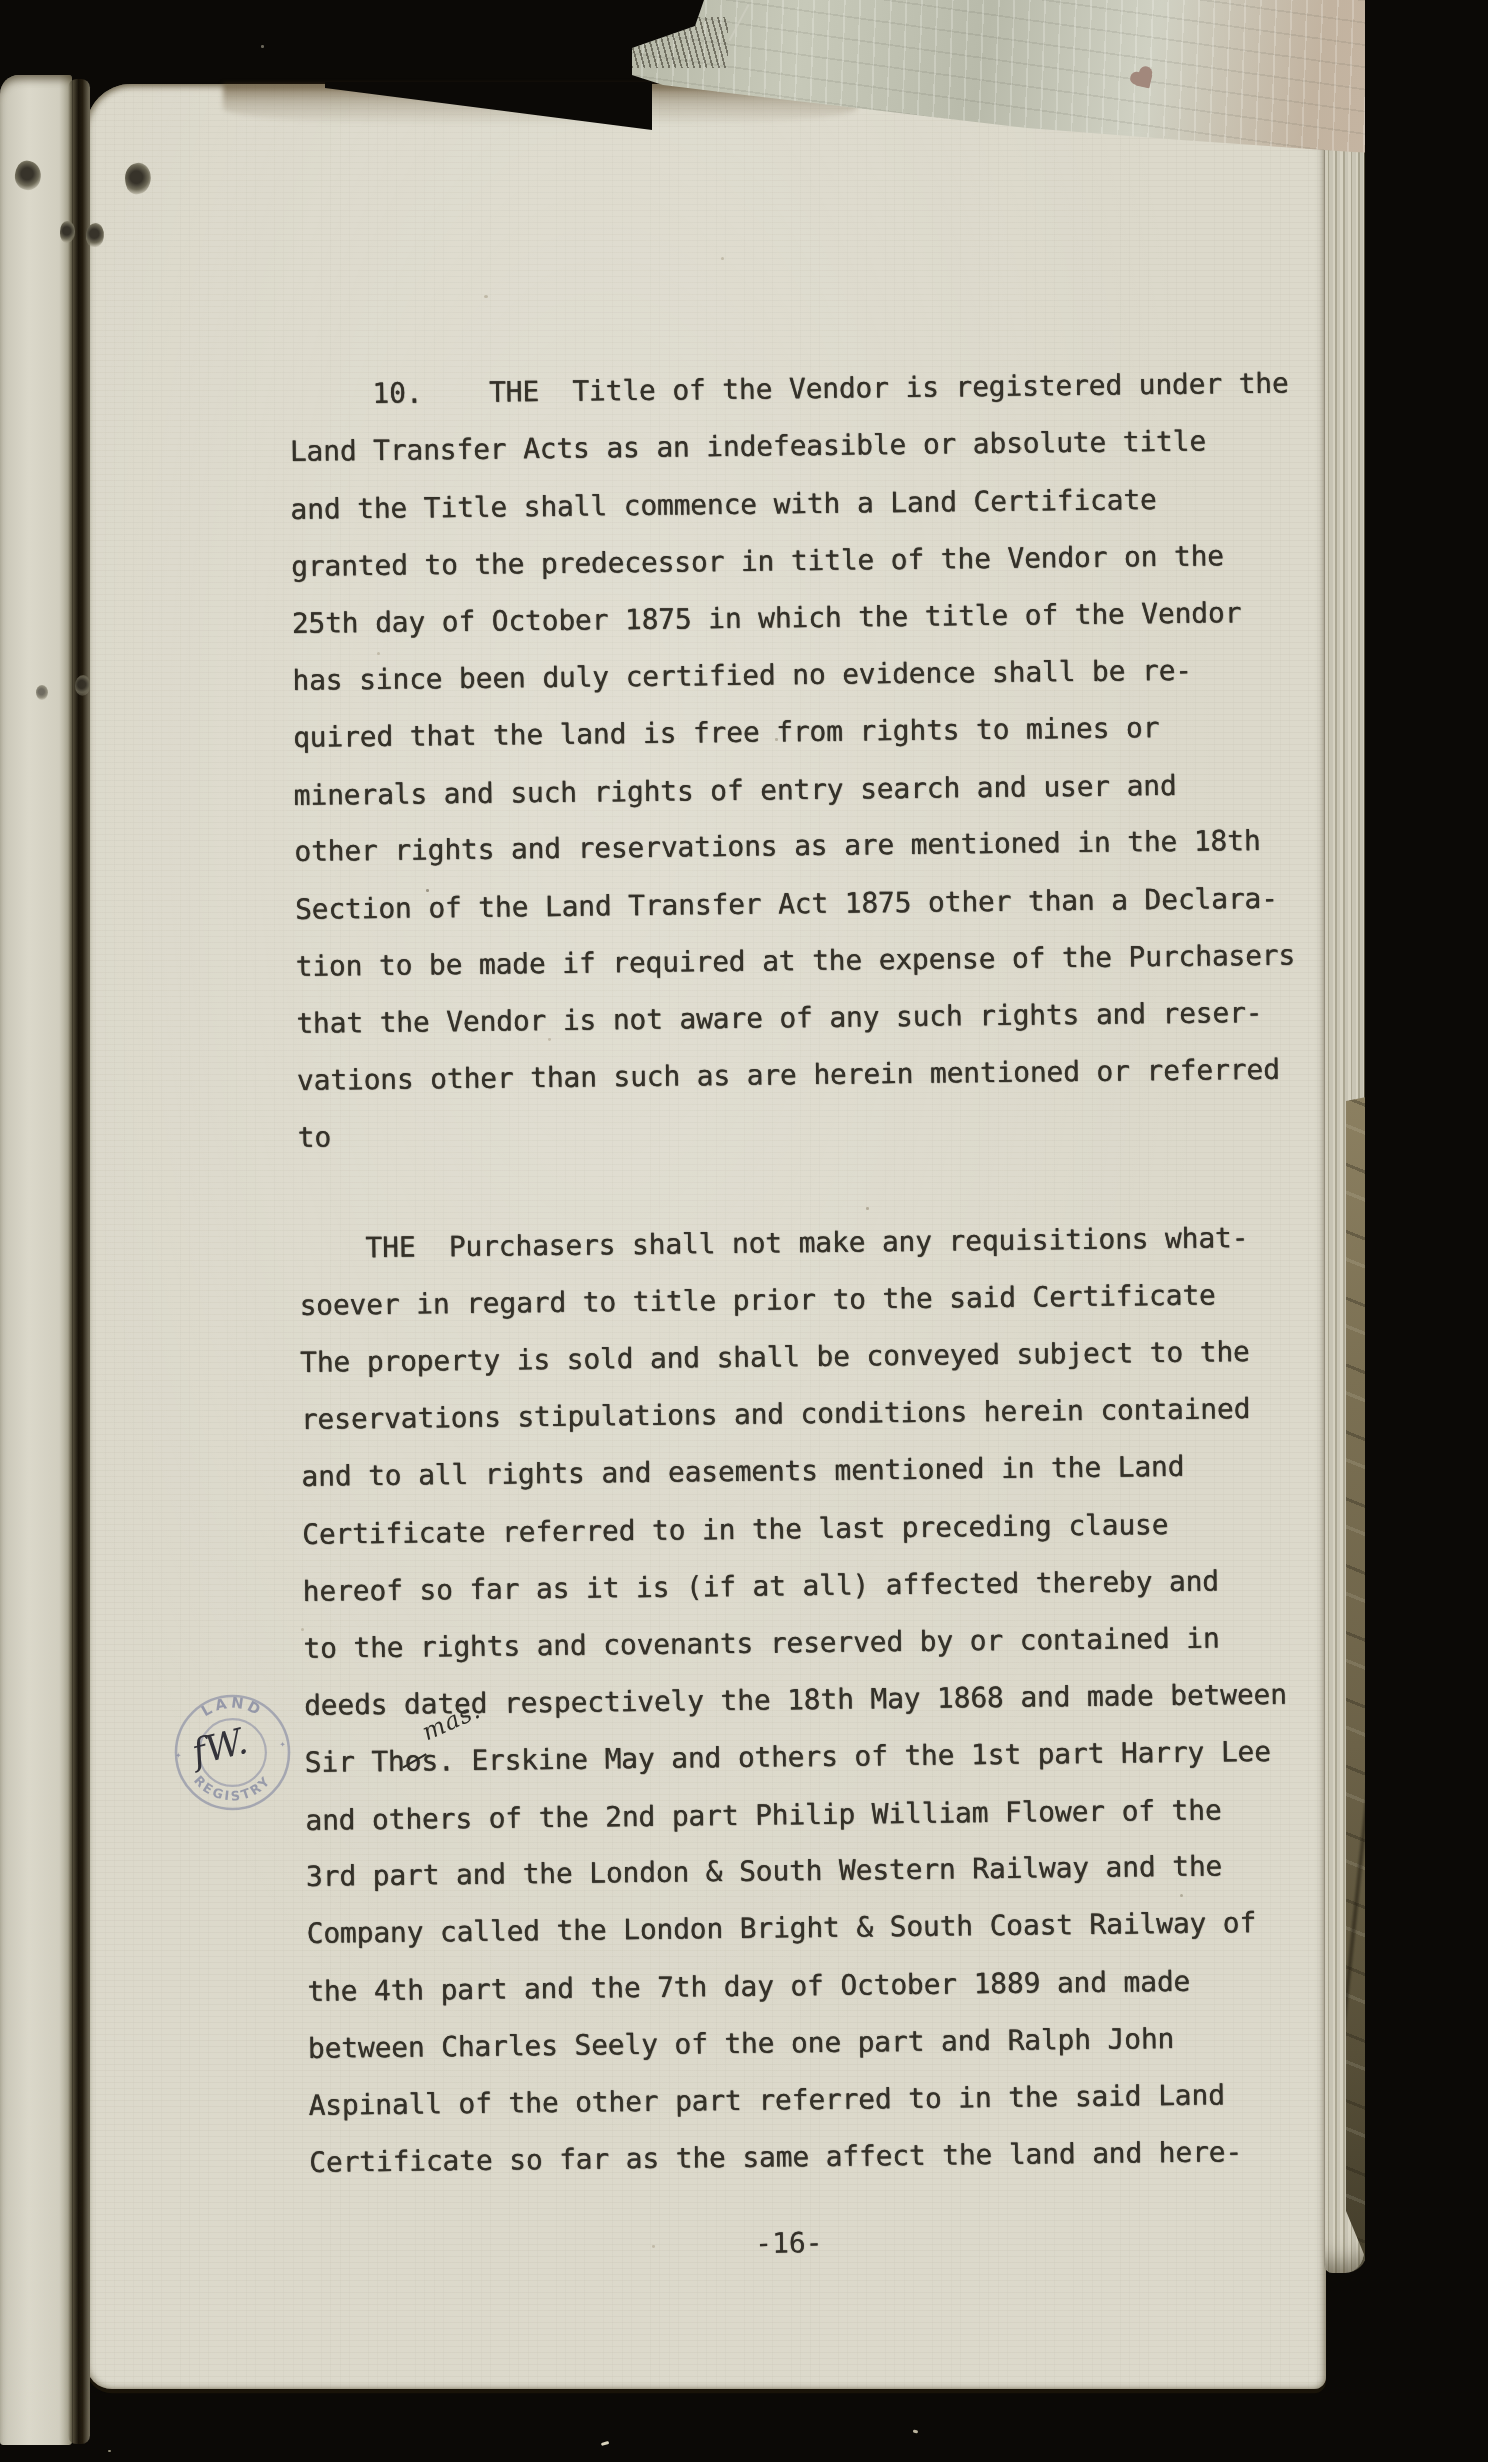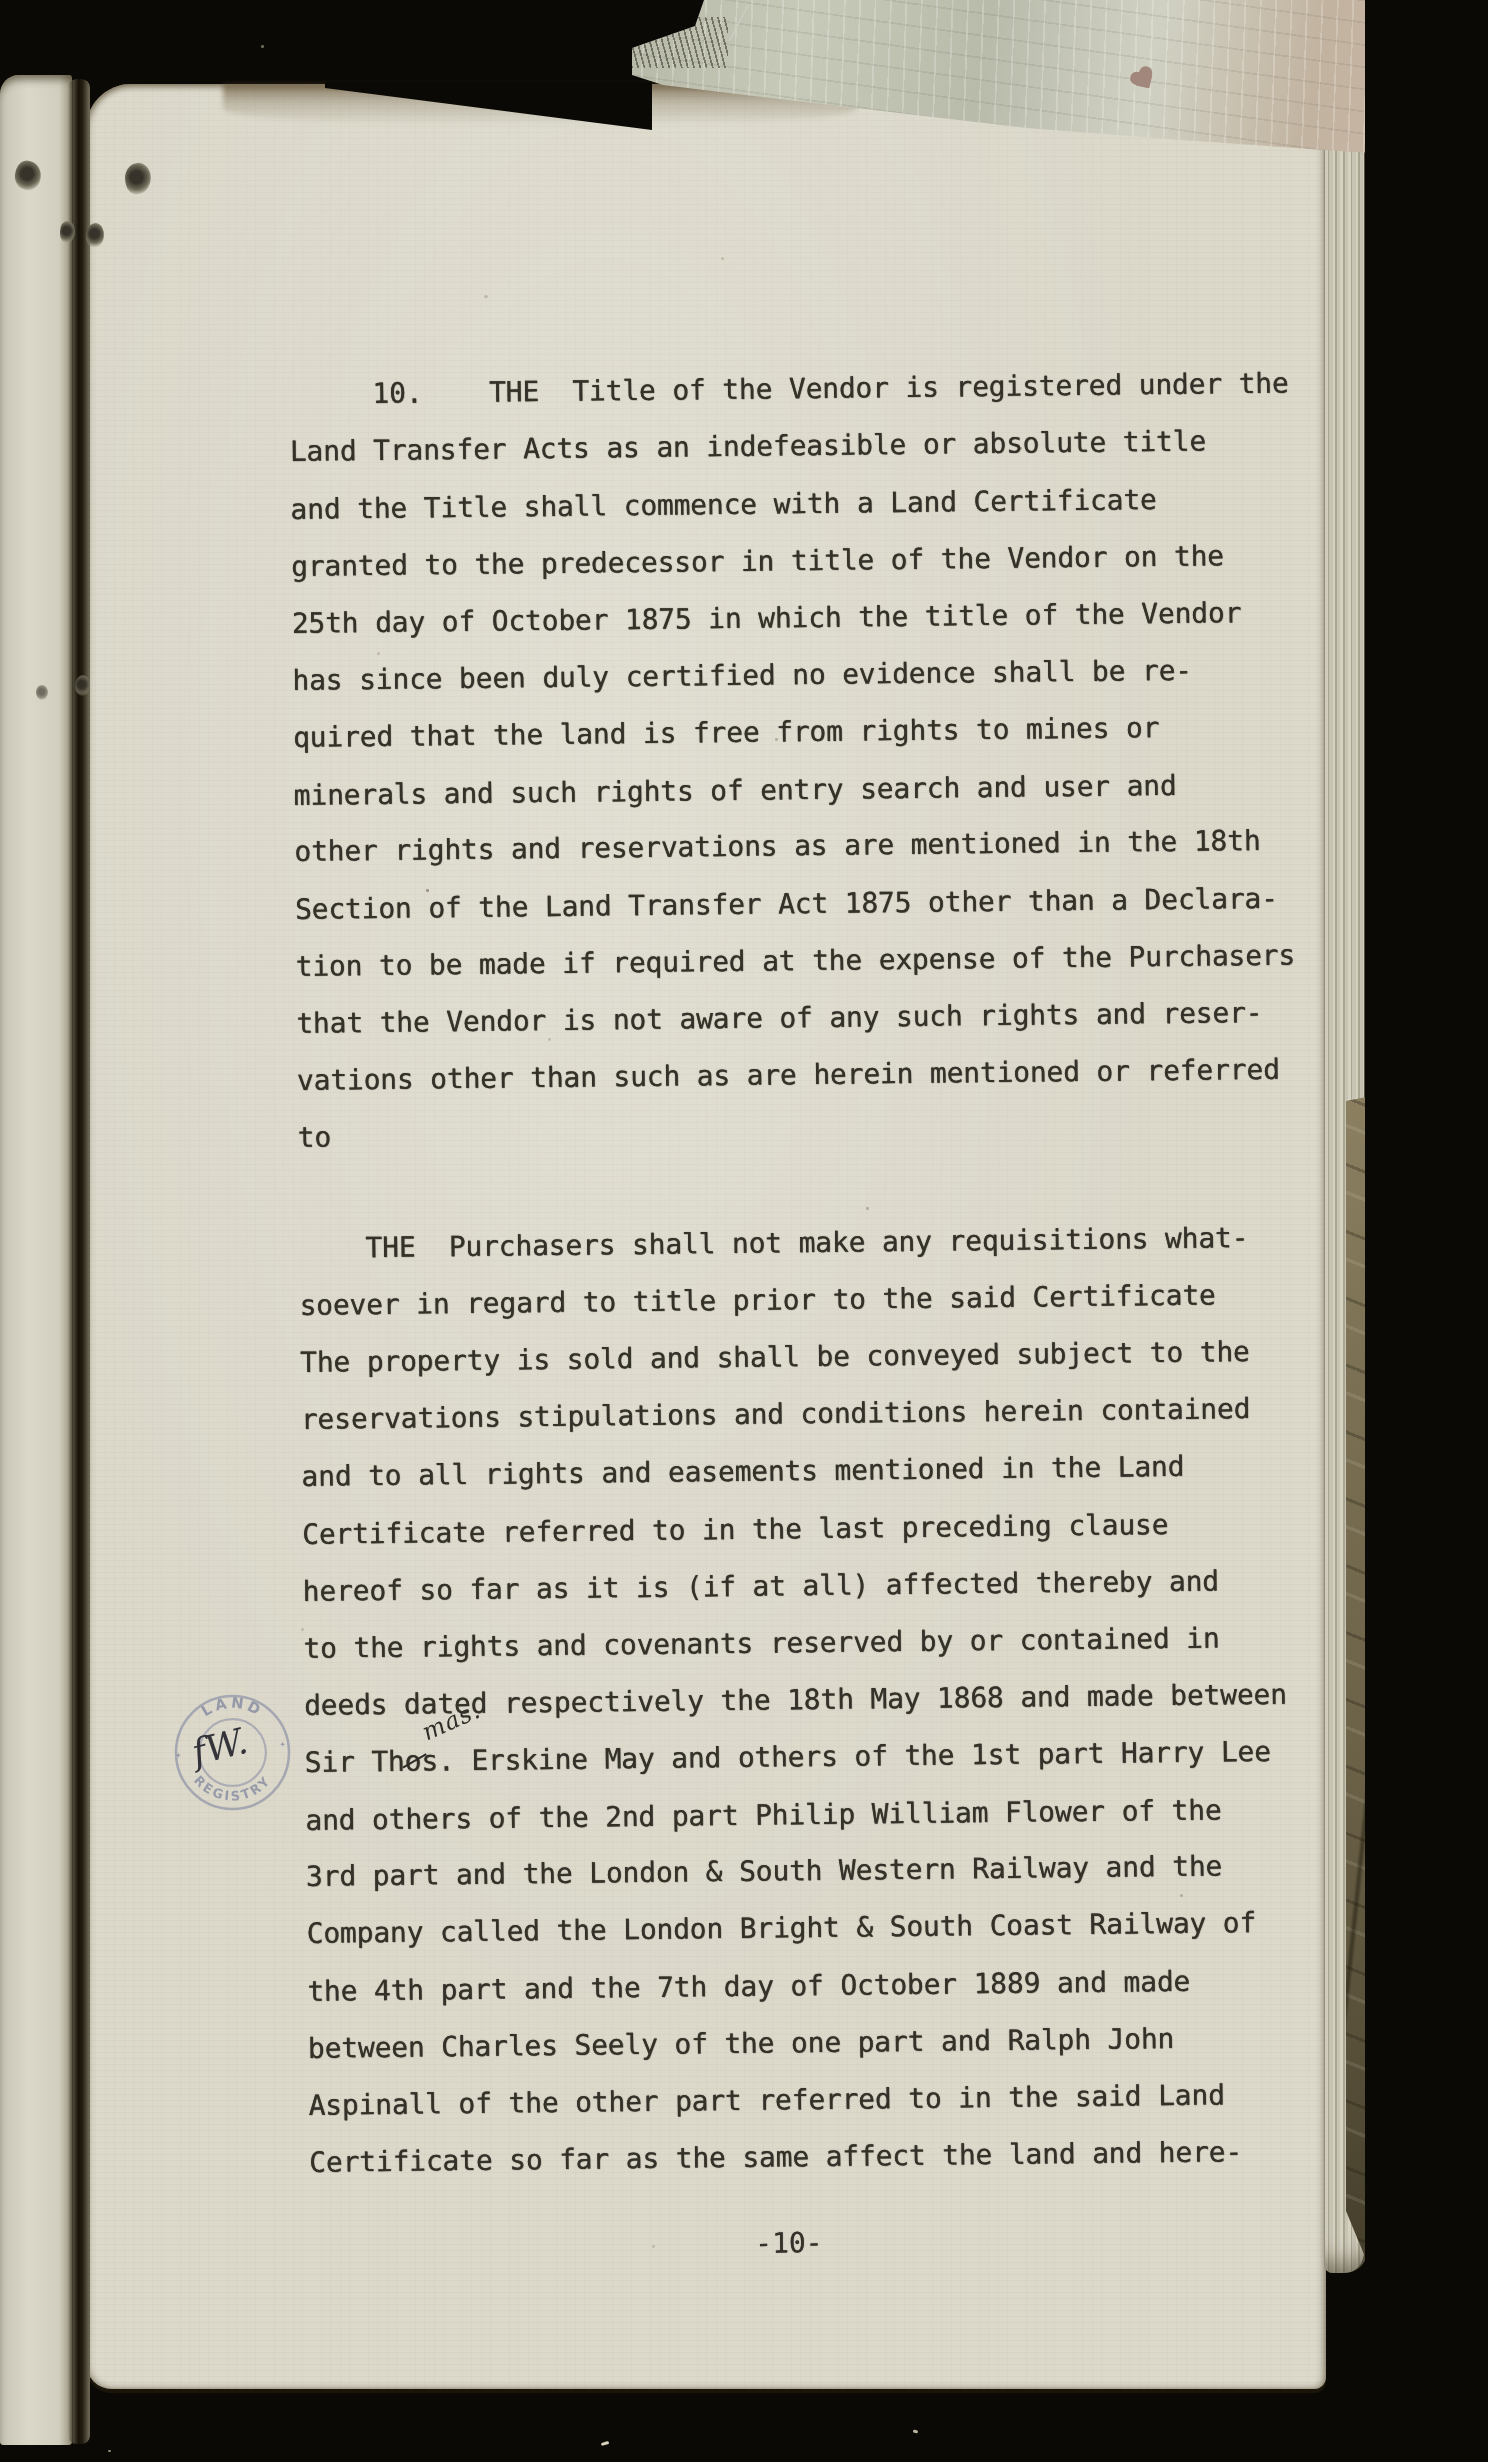--- a/index.html
+++ b/index.html
@@ -183,21 +183,21 @@
     <div class="tl" style="top:1254px">to the rights and covenants reserved by or contained in</div>
     <div class="tl" style="top:1311px">deeds dated respectively the 18th May 1868 and made between</div>
     <div class="tl" style="top:1368px">Sir Thos. Erskine May and others of the 1st part Harry Lee</div>
     <div class="tl" style="top:1426px">and others of the 2nd part Philip William Flower of the</div>
     <div class="tl" style="top:1482px">3rd part and the London &amp; South Western Railway and the</div>
     <div class="tl" style="top:1539px">Company called the London Bright &amp; South Coast Railway of</div>
     <div class="tl" style="top:1597px">the 4th part and the 7th day of October 1889 and made</div>
     <div class="tl" style="top:1654px">between Charles Seely of the one part and Ralph John</div>
     <div class="tl" style="top:1711px">Aspinall of the other part referred to in the said Land</div>
     <div class="tl" style="top:1768px">Certificate so far as the same affect the land and here-</div>
-    <div id="page-num">-10-</div>
+    <div id="page-num">-16-</div>
   </div>
 
   <div id="annotation">mas.</div>
   <div id="strike"></div>
 
   <svg id="stamp" viewBox="0 0 146 146">
     <circle cx="73" cy="73" r="66" fill="none" stroke="rgba(116,122,155,.62)" stroke-width="3"></circle>
     <circle cx="73" cy="73" r="39" fill="none" stroke="rgba(116,122,155,.55)" stroke-width="2.5"></circle>
     <defs>
       <path id="arcTop" d="M 21 73 A 52 52 0 0 1 125 73"></path>

